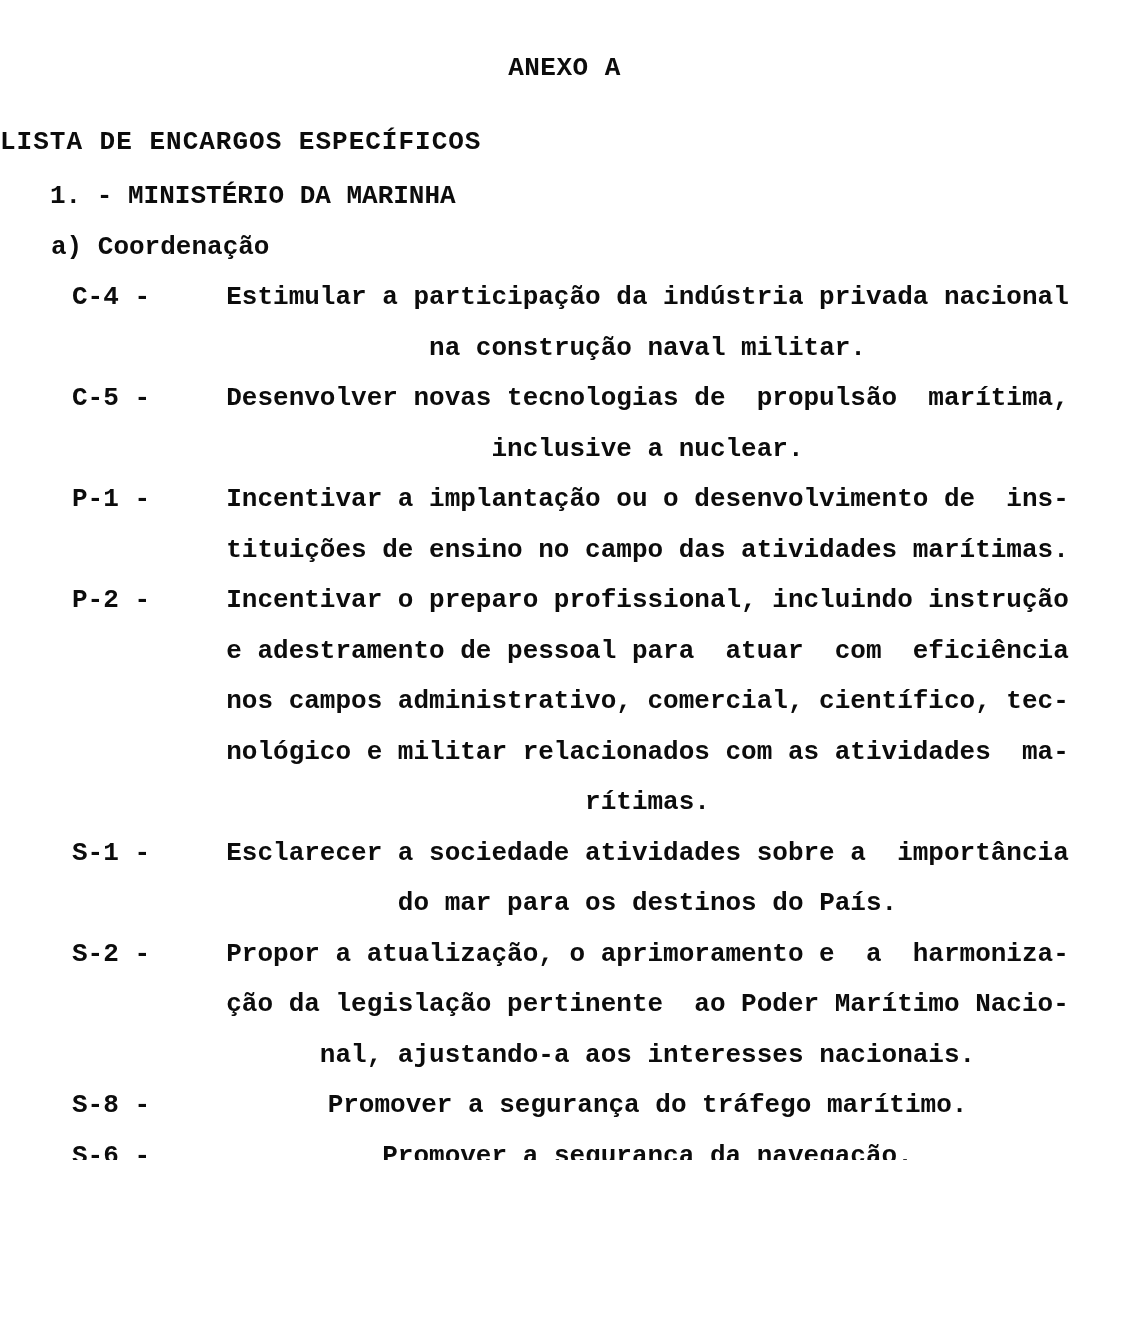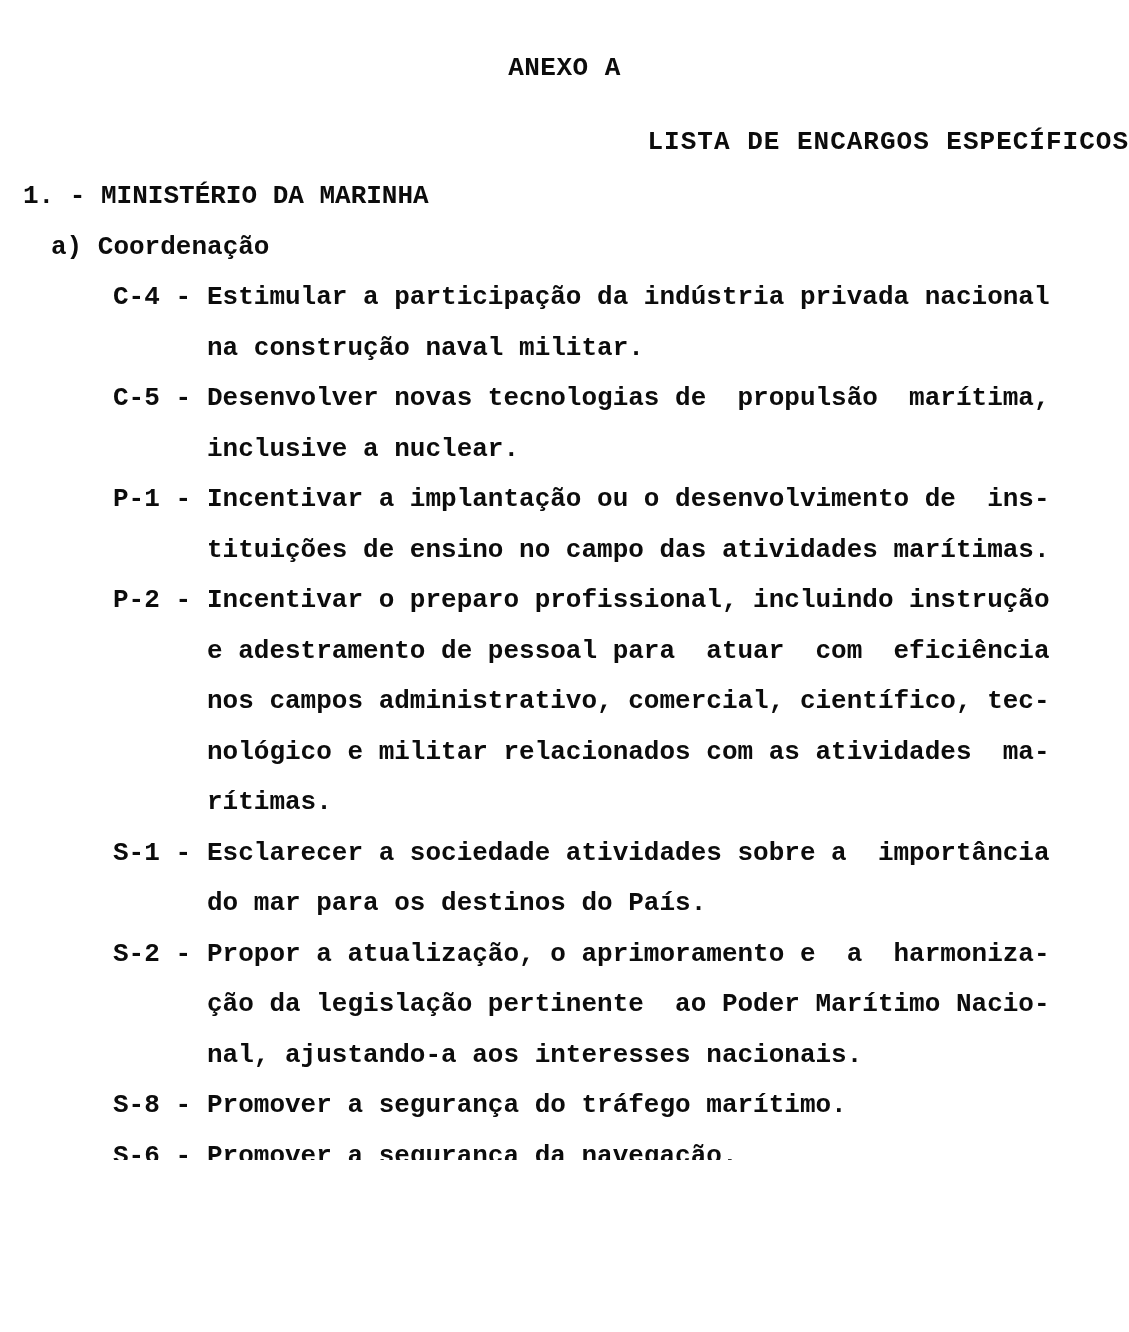--- a/index.html
+++ b/index.html
@@ -21,49 +21,50 @@
     padding-top: 43px;
     overflow: hidden;
   }
   .doc-title {
     text-align: center;
     white-space: pre;
     letter-spacing: 0.5px;
   }
   .doc-subtitle {
     margin-top: 23px;
-    text-align: right;
+    text-align: left;
     white-space: pre;
     letter-spacing: 1px;
   }
   .section-heading {
     margin-top: 4px;
-    padding-left: 23px;
+    padding-left: 50px;
     white-space: pre;
   }
   .subsection-heading {
     padding-left: 51px;
     white-space: pre;
   }
   .items {
-    padding-left: 113px;
+    padding-left: 72px;
   }
   .item {
     display: grid;
     grid-template-columns: 94px 1fr;
     align-items: start;
   }
   .item-code {
     white-space: pre;
   }
   .item-lines {
     margin: 0;
     font: inherit;
     letter-spacing: inherit;
     white-space: pre;
+    text-align: center;
   }
   .speck {
     position: absolute;
     left: 32px;
     top: 1219px;
     width: 5px;
     height: 4px;
     background: #8f8f8f;
     border-radius: 50%;
     opacity: 0.55;

